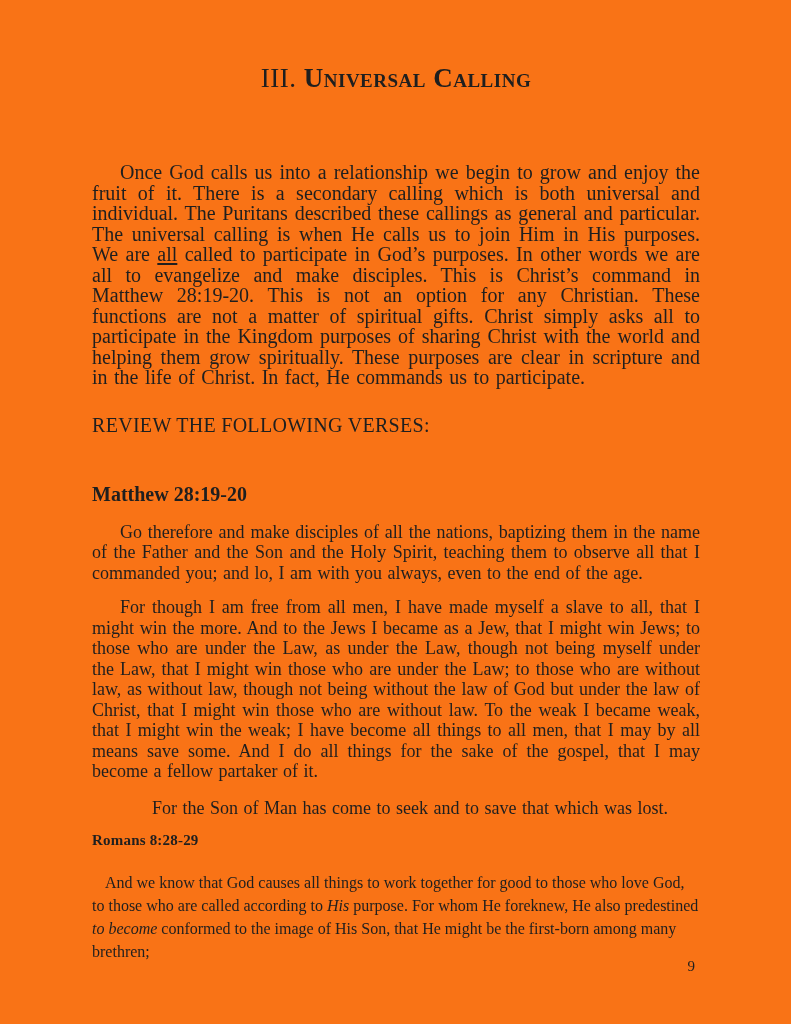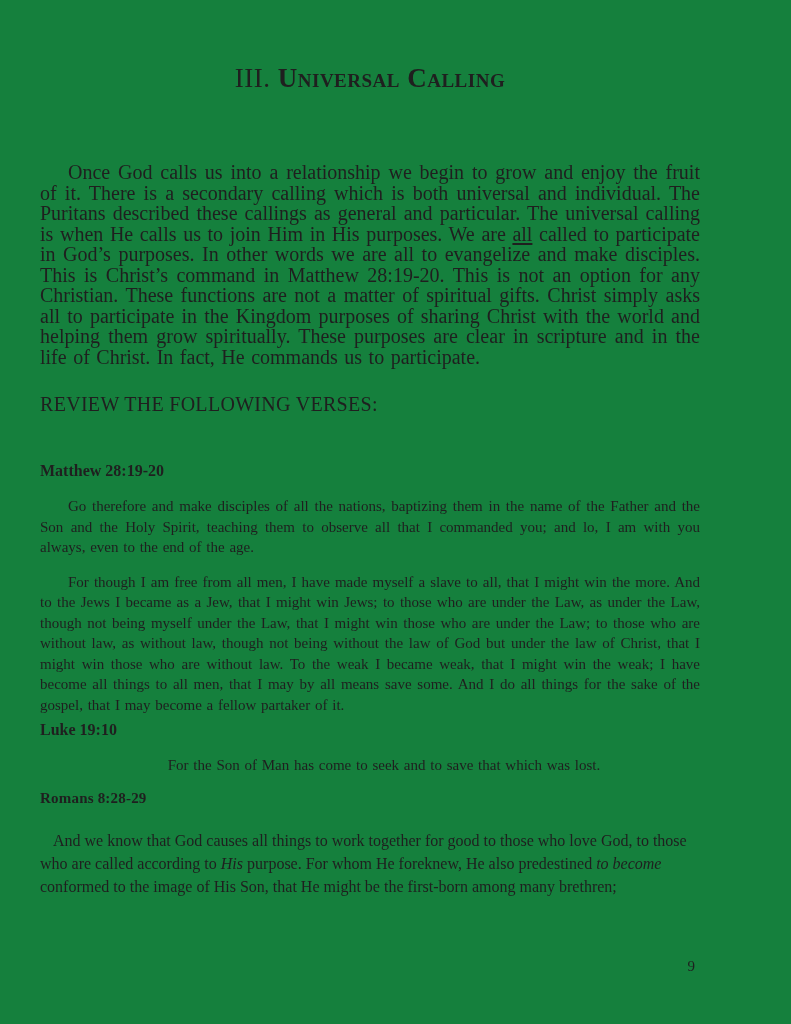--- a/index.html
+++ b/index.html
@@ -5,23 +5,23 @@
   html, body {
     margin: 0;
     padding: 0;
     background: #e8e8e8;
   }
   .page {
     position: relative;
     width: 791px;
     height: 1024px;
     margin: 0 auto;
-    background: #15803d;
+    background: #f97316;
     box-sizing: border-box;
-    padding: 63px 91px 0 40px;
+    padding: 63px 91px 0 92px;
     color: #1f1f1f;
     font-family: "Liberation Serif", serif;
     overflow: hidden;
   }
   .doc-title {
     text-align: center;
     font-size: 27px;
     margin: 0;
     font-weight: normal;
     letter-spacing: 0.5px;
@@ -43,30 +43,30 @@
     text-underline-offset: 2px;
   }
   .review-heading {
     margin: 26px 0 0 0;
     font-size: 20px;
     font-weight: normal;
     letter-spacing: 0.3px;
   }
   .verse-ref {
     margin: 0;
-    font-size: 16px;
+    font-size: 20px;
     font-weight: bold;
   }
   .verse-ref.ref-matthew     { margin-top: 46px; }
   .verse-ref.ref-corinthians { margin-top: 20px; }
   .verse-ref.ref-luke        { margin-top: 6px;  }
   .verse-ref.ref-romans      { margin-top: 14px; font-size: 15px; letter-spacing: 0.2px; }
   .verse-text {
     margin: 16px 0 0 0;
-    font-size: 15px;
+    font-size: 18px;
     line-height: 20.5px;
     text-align: justify;
     text-indent: 28px;
     word-spacing: 1px;
   }
   .verse-text.text-corinthians { margin-top: 14px; }
   .verse-text.text-luke        { text-align: center; }
   .verse-text.text-romans {
     margin-top: 22px;
     font-size: 16px;
@@ -91,21 +91,20 @@
 
   <p class="intro-paragraph"><span>Once God calls us into a relationship we begin to grow and enjoy the fruit of it. There is a secondary calling which is both universal and individual. The Puritans described these callings as general and particular. The universal calling is when He calls us to join Him in His purposes. We are </span><u>all</u><span> called to participate in God’s purposes. In other words we are all to evangelize and make disciples. This is Christ’s command in Matthew 28:19-20. This is not an option for any Christian. These functions are not a matter of spiritual gifts. Christ simply asks all to participate in the Kingdom purposes of sharing Christ with the world and helping them grow spiritually. These purposes are clear in scripture and in the life of Christ. In fact, He commands us to participate.</span></p>
 
   <h2 class="review-heading">REVIEW THE FOLLOWING VERSES:</h2>
 
   <h3 class="verse-ref ref-matthew">Matthew 28:19-20</h3>
   <p class="verse-text text-matthew">Go therefore and make disciples of all the nations, baptizing them in the name of the Father and the Son and the Holy Spirit,  teaching them to observe all that I commanded you; and lo, I am with you always, even to the end of the age.</p>
 
   <p class="verse-text text-corinthians">For though I am free from all men, I have made myself a slave to all, that I might win the more. And to the Jews I became as a Jew, that I might win Jews; to those who are under the Law, as under the Law, though not being myself under the Law, that I might win those who are under the Law; to those who are without law, as without law, though not being without the law of God but under the law of Christ, that I might win those who are without law. To the weak I became weak, that I might win the weak; I have become all things to all men, that I may by all means save some. And I do all things for the sake of the gospel, that I may become a fellow partaker of it.</p>
 
-  <h3 class="verse-ref ref-luke">Luke 19:10</h3>
   <p class="verse-text text-luke">For the Son of Man has come to seek and to save that which was lost.</p>
 
   <h3 class="verse-ref ref-romans">Romans 8:28-29</h3>
   <p class="verse-text text-romans"><span>And we know that God causes all things to work together for good to those who love God, to those who are called according to </span><i>His</i><span> purpose.  For whom He foreknew, He also predestined </span><i>to become</i><span> conformed to the image of His Son, that He might be the first-born among many brethren;</span></p>
 
   <div class="page-number">9</div>
 
 </div>
 
 </body></html>

